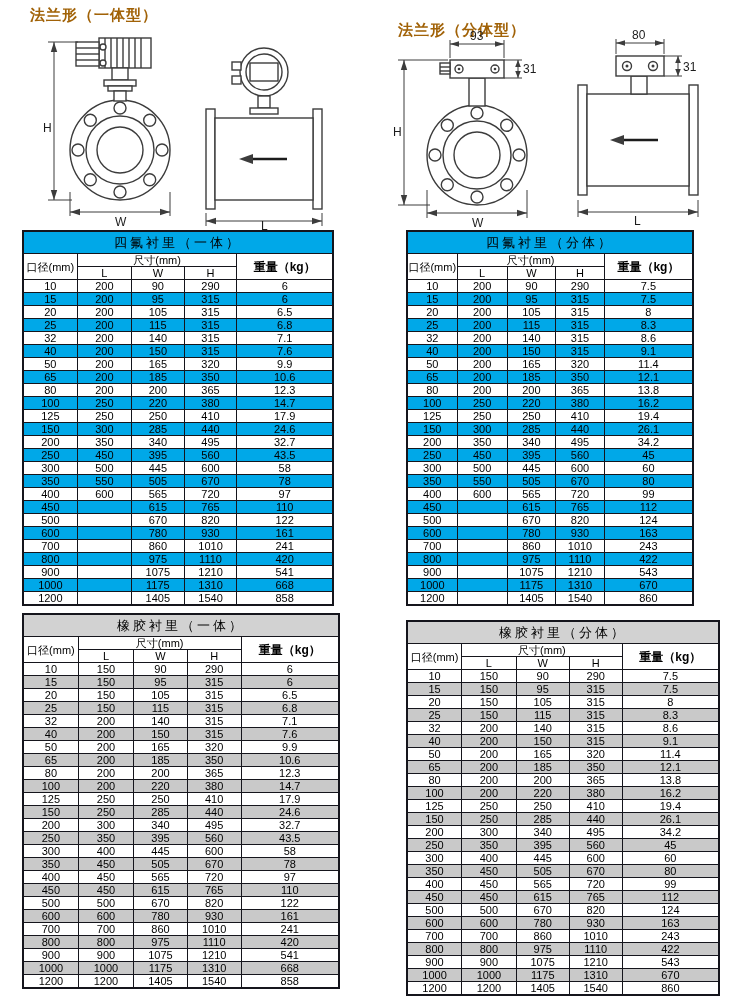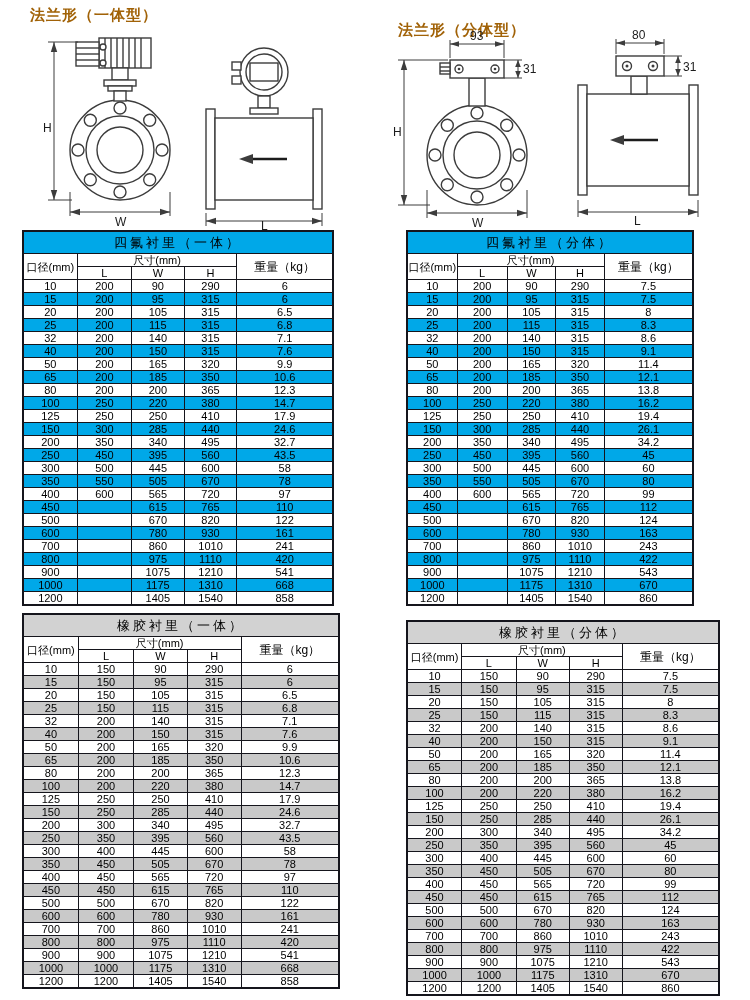--- a/index.html
+++ b/index.html
@@ -20,21 +20,21 @@
 
   table.tbl{position:absolute;border-collapse:collapse;table-layout:fixed;font-size:11px;
             border:2px solid var(--border-dark,#111)}
   .tbl th,.tbl td{border:1px solid var(--border-dark,#111);text-align:center;padding:0;
                   height:12px;line-height:12px;overflow:hidden;font-weight:normal;white-space:nowrap}
   .tbl .title-row th{height:21px;line-height:21px;font-size:13px;letter-spacing:3px}
   .tbl-blue .title-row th{background:var(--accent-blue,#00a8e8)}
   .tbl-gray .title-row th{background:var(--banner-gray,#d2d2d2)}
   .tbl-blue tbody tr:nth-child(even){background:var(--accent-blue,#00a8e8)}
   .tbl-gray tbody tr:nth-child(even){background:var(--stripe-gray,#c9c9c9)}
-  .tbl th.wt{font-size:12px;font-weight:normal}
+  .tbl th.wt{font-size:12px;font-weight:bold}
   col.c1{width:17.5%}col.c2{width:17.5%}col.c3{width:17%}col.c4{width:17%}col.c5{width:31%}
   #t1{left:22px;top:230px;width:312px}
   #t2{left:406px;top:230px;width:288px}
   #t3{left:22px;top:613px;width:318px}
   #t4{left:406px;top:620px;width:314px}
 </style>
 </head>
 <body>
 
 <div class="section-title" id="title-left">法兰形（一体型）</div>

